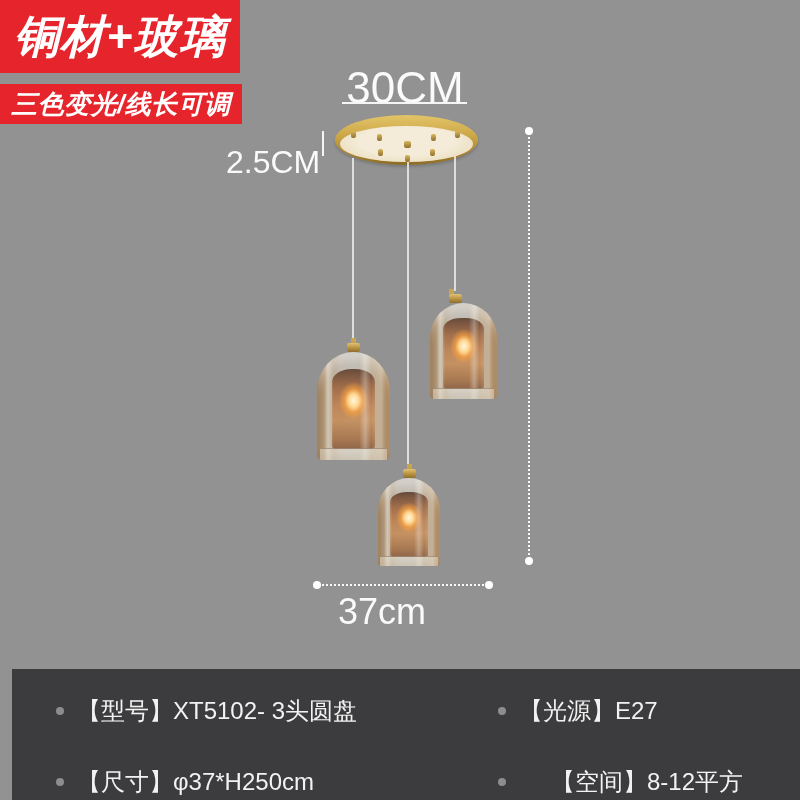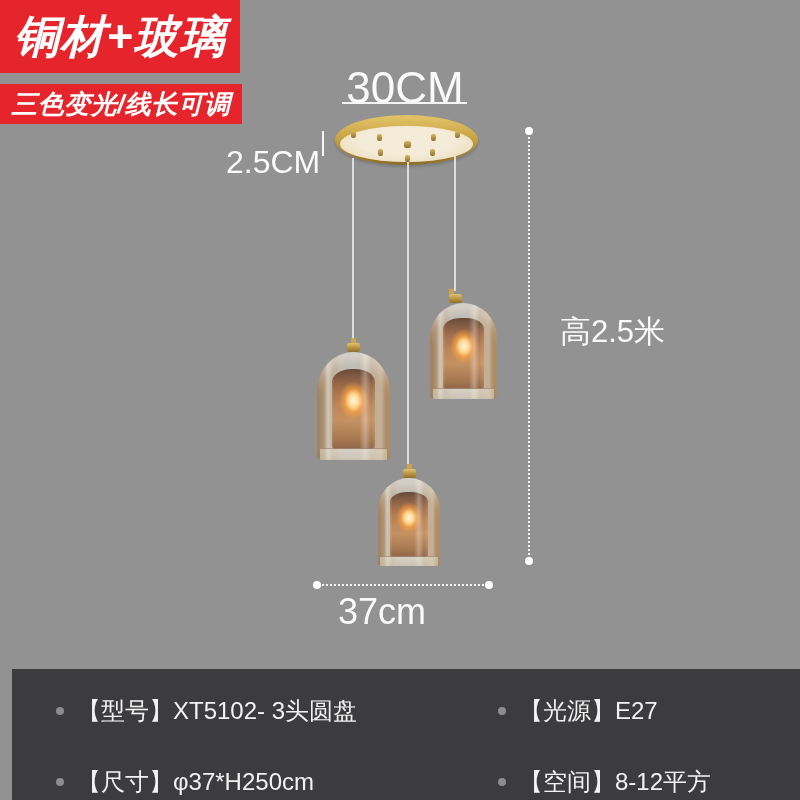--- a/index.html
+++ b/index.html
@@ -113,21 +113,21 @@
   .dot-left   { left:313px; top:581px; }
   .dot-right  { left:485px; top:581px; }
 
   
   .spec-bar { position:absolute; left:12px; top:647px; width:800px; height:153px; background:#3c3c3e;margin-top:22px; }
   .spec-item { position:absolute; display:flex; align-items:center; height:30px;
                color:#f2f2f2; font-size:24px; white-space:nowrap; }
   .spec-model { left:44px;  top:27px; }
   .spec-size  { left:44px;  top:98px; }
   .spec-light { left:486px; top:27px; }
-  .spec-space { left:486px; top:98px; }
+  .spec-space { left:486px; top:98px;gap:32px; }
   .bullet { width:8px; height:8px; border-radius:50%; background:#8d8d8d; margin-right:13px; flex:none; }
 </style>
 </head>
 <body>
 
 <div class="stage">
 
   <div class="badge badge-material">铜材+玻璃</div>
   <div class="badge badge-feature">三色变光/线长可调</div>
 
@@ -183,21 +183,20 @@
 
   <div class="anno dim30-label">30CM</div>
   <div class="dim30-line"></div>
 
   <div class="anno dim25-label">2.5CM</div>
   <div class="dim25-tick"></div>
 
   <div class="height-line"></div>
   <span class="dot dot-top"></span>
   <span class="dot dot-bottom"></span>
-  <div class="anno height-label">高2.5米</div>
 
   <div class="spread-line"></div>
   <span class="dot dot-left"></span>
   <span class="dot dot-right"></span>
   <div class="anno spread-label">37cm</div>
 
   <div class="spec-bar">
     <div class="spec-item spec-model">
       <span class="bullet"></span>
       <span class="spec-text">【型号】XT5102- 3头圆盘</span>

